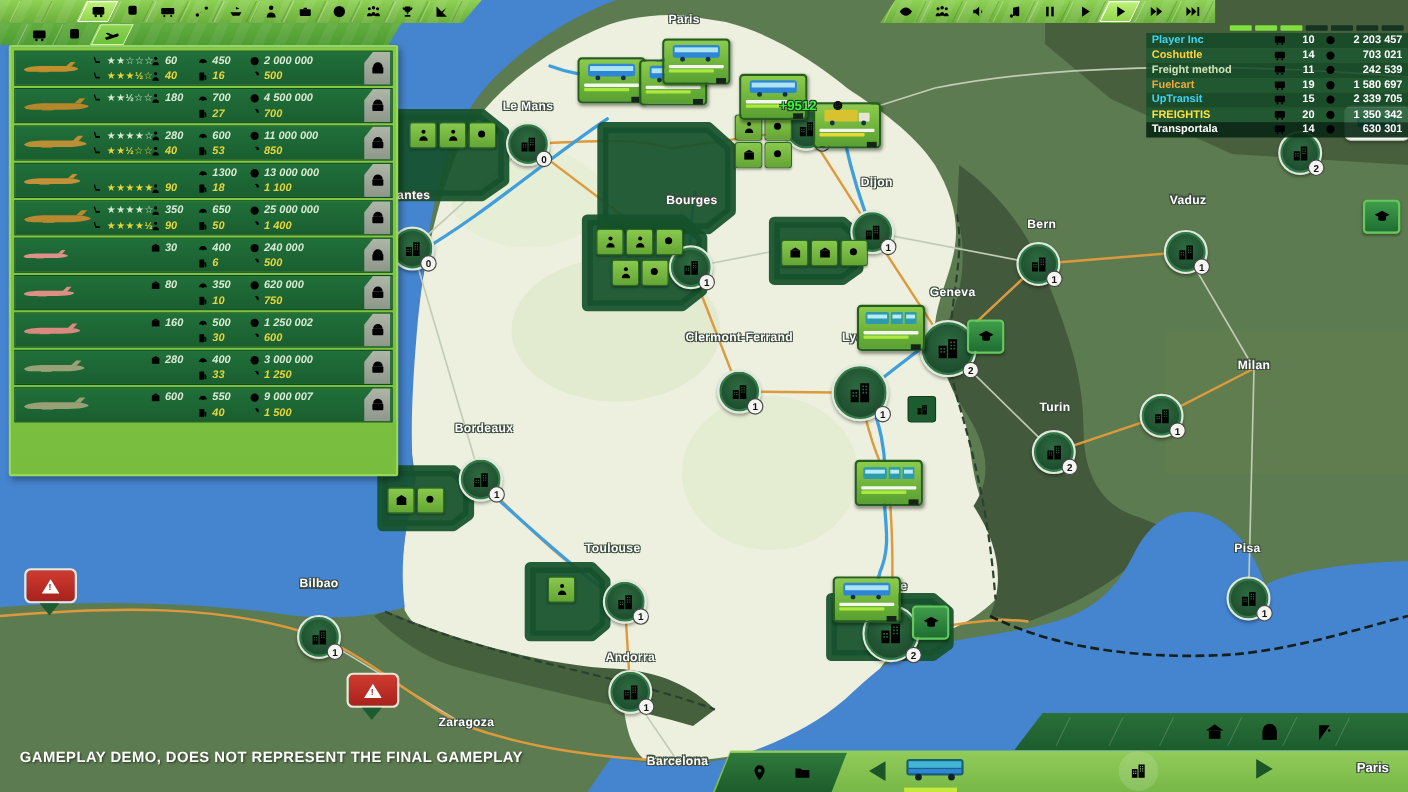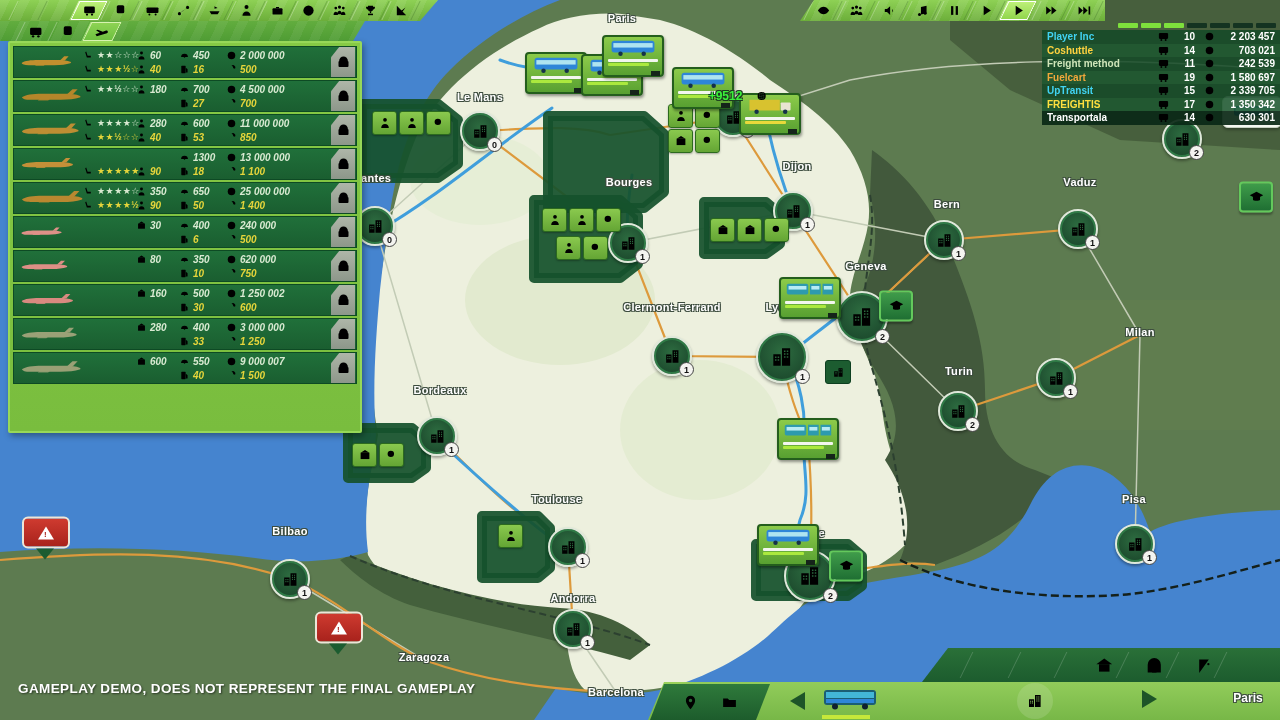--- a/index.html
+++ b/index.html
@@ -989,21 +989,21 @@
         </span>
     <span class="lbm">2 339 705</span>
   </div>
   <div class="lbrow">
     <span class="lbname" style="color: rgb(255, 224, 63);">FREIGHTIS</span>
     <span class="lbbus">
           <svg class="ic" viewBox="0 0 24 24">
             <use href="#i-bus"></use>
           </svg>
         </span>
-    <span class="lbn">17</span>
+    <span class="lbn">20</span>
     <span class="lbcoin">
           <svg class="ic" viewBox="0 0 24 24">
             <use href="#i-coin"></use>
           </svg>
         </span>
     <span class="lbm">1 350 342</span>
   </div>
   <div class="lbrow">
     <span class="lbname" style="color: rgb(255, 255, 255);">Transportala</span>
     <span class="lbbus">

